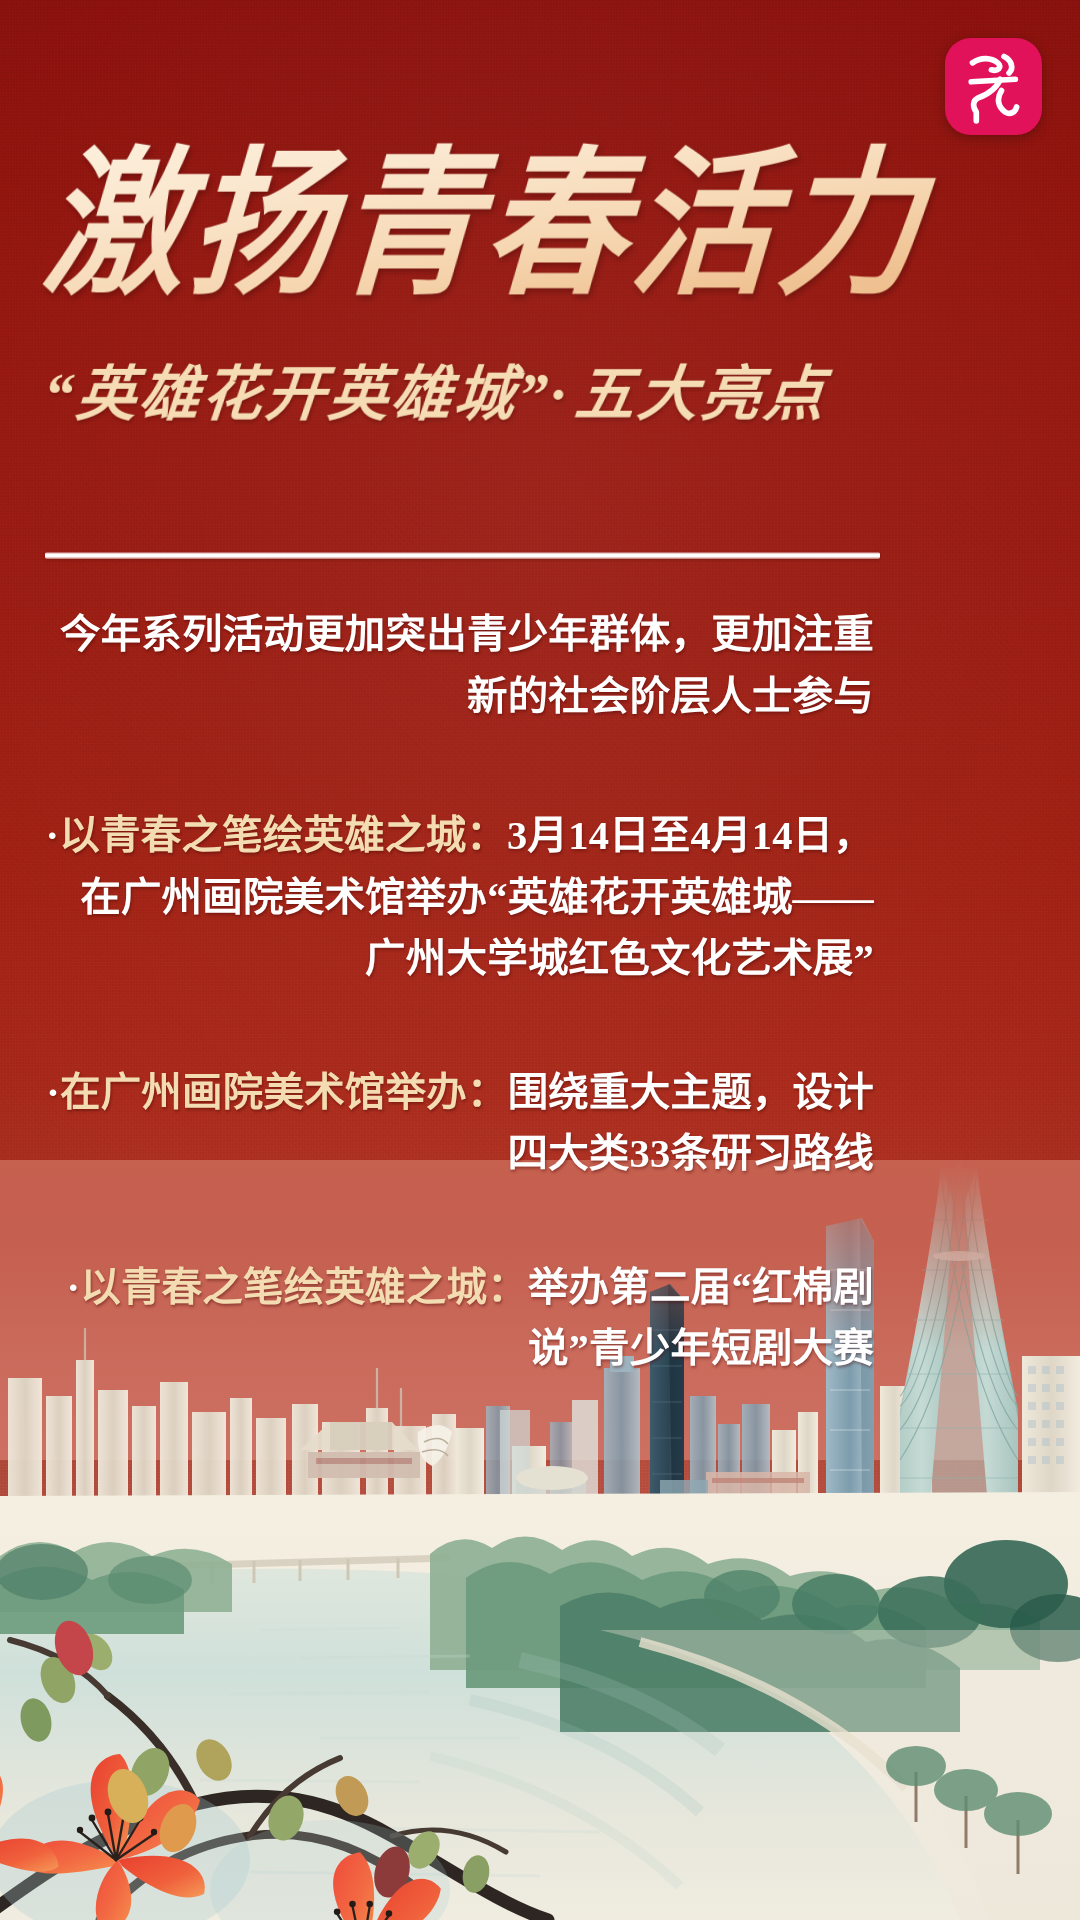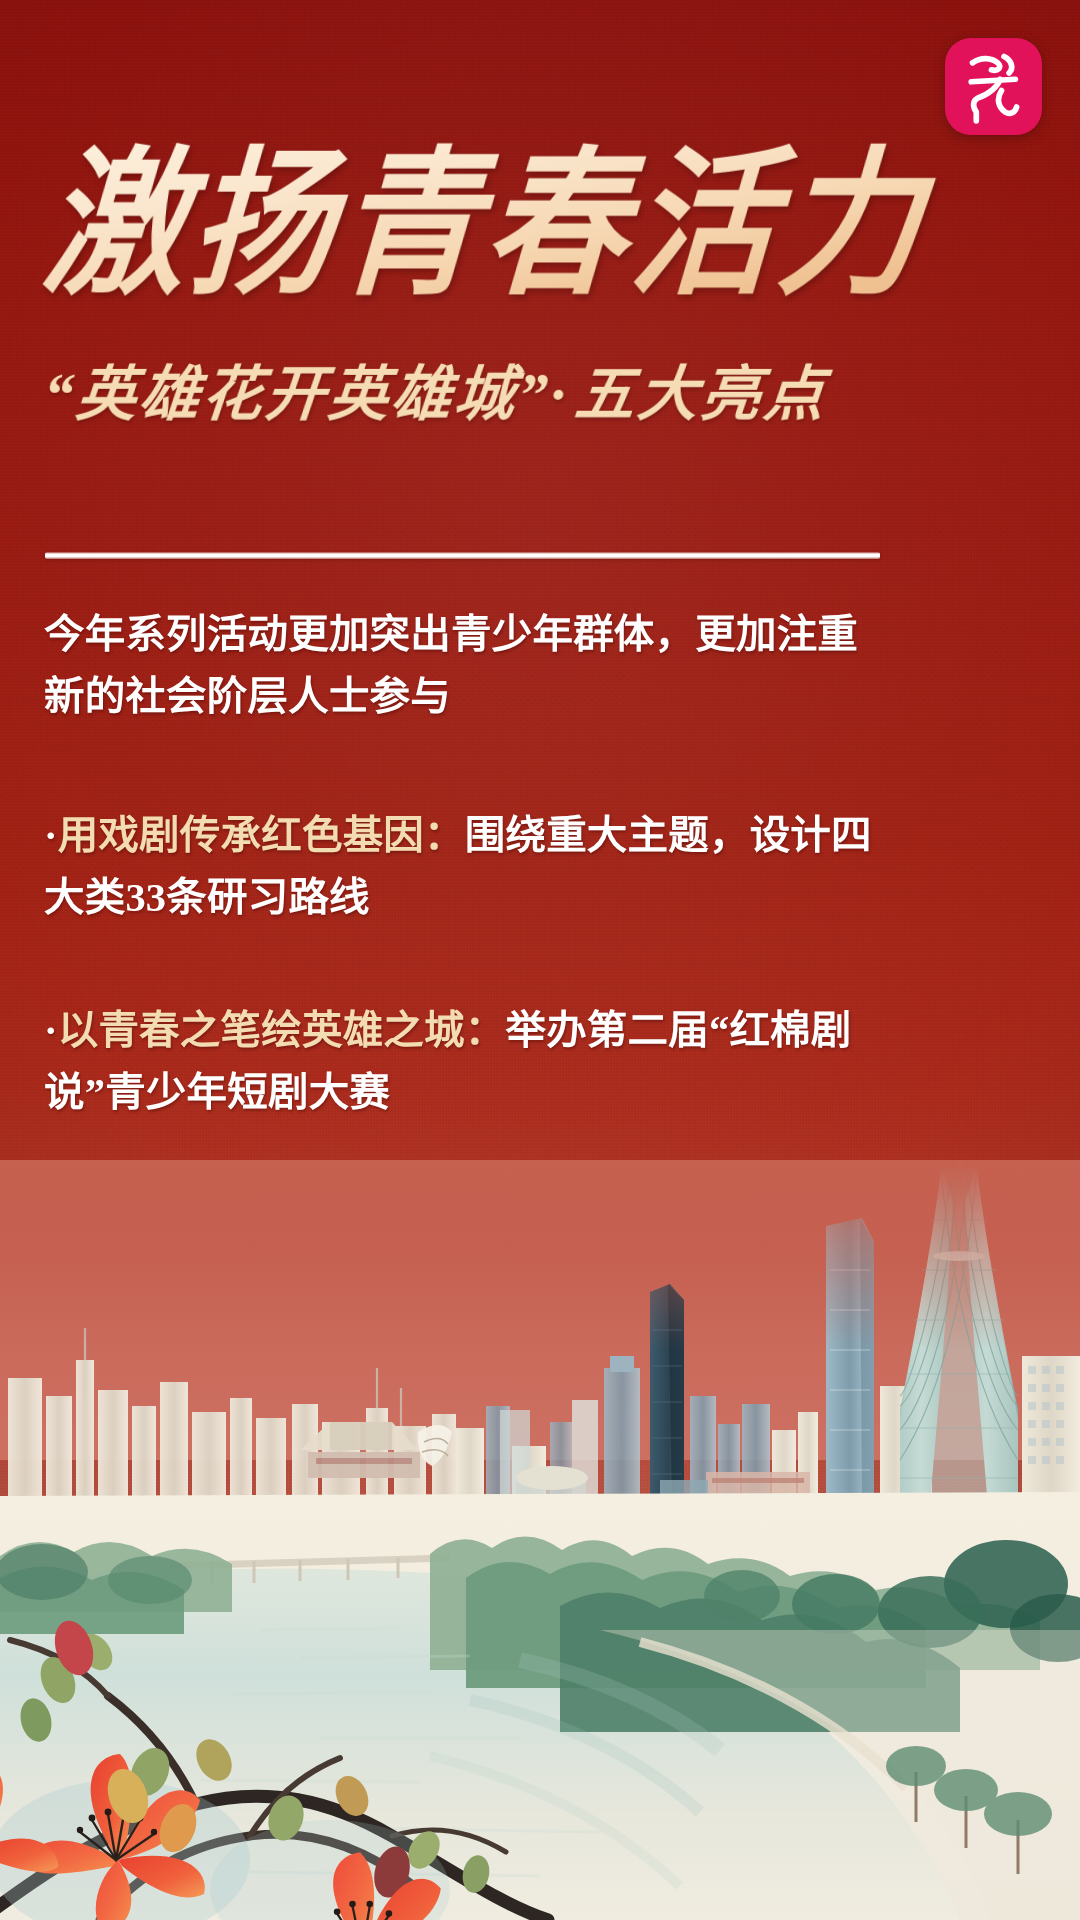--- a/index.html
+++ b/index.html
@@ -99,21 +99,21 @@
   #divider{
     position:absolute; left:45px; top:552px;
     width:835px; height:7px; z-index:10;
     background:linear-gradient(180deg, rgba(255,255,255,.12) 0%, #ffffff 28%, #ffffff 66%, rgba(255,255,255,.35) 100%);
     border-radius:2px;
     box-shadow:0 1px 3px rgba(70,8,5,.35);
   }
 
   
   #body-copy{
-    position:absolute; left:44px; top:604px; width:830px; z-index:10;
+    position:absolute; left:44px; top:604px; width:830px; z-index:10;text-align:right;
   }
   .para{
     font-family:"Liberation Serif","DejaVu Serif",serif;
     font-weight:700;
     font-size:40.5px;
     line-height:1.52;
     color:#ffffff;
     letter-spacing:.005em;
     text-shadow:1px 2px 3px rgba(72,8,5,.42);
   }
@@ -541,20 +541,21 @@
       <span>“英雄花开英雄城”</span><span class="dot">·</span><span>五大亮点</span>
     </div>
   </div>
 
   <div id="divider"></div>
 
   <div id="body-copy">
 
     <p class="para lead">今年系列活动更加突出青少年群体，更加注重新的社会阶层人士参与</p>
 
-
-    <p class="para bullet"><span>·</span><span class="hl">用戏剧传承红色基因：</span><span>围绕重大主题，设计四大类33条研习路线</span></p>
+    <p class="para bullet"><span>·</span><span class="hl">以青春之笔绘英雄之城：</span><span>3月14日至4月14日，在广州画院美术馆举办“英雄花开英雄城——广州大学城红色文化艺术展”</span></p>
+
+    <p class="para bullet"><span>·</span><span class="hl">在广州画院美术馆举办：</span><span>围绕重大主题，设计四大类33条研习路线</span></p>
 
     <p class="para bullet"><span>·</span><span class="hl">以青春之笔绘英雄之城：</span><span>举办第二届“红棉剧说”青少年短剧大赛</span></p>
 
   </div>
 
 </div>
 
 </body></html>

